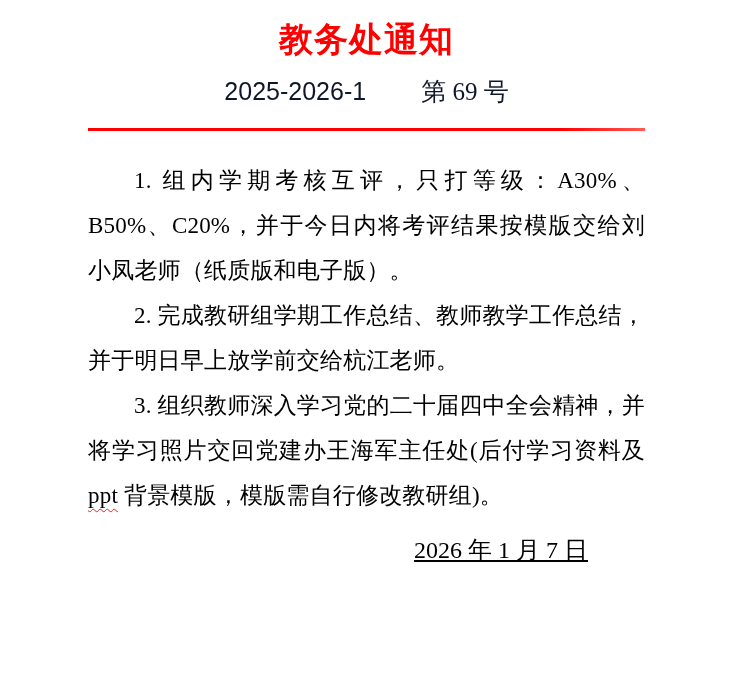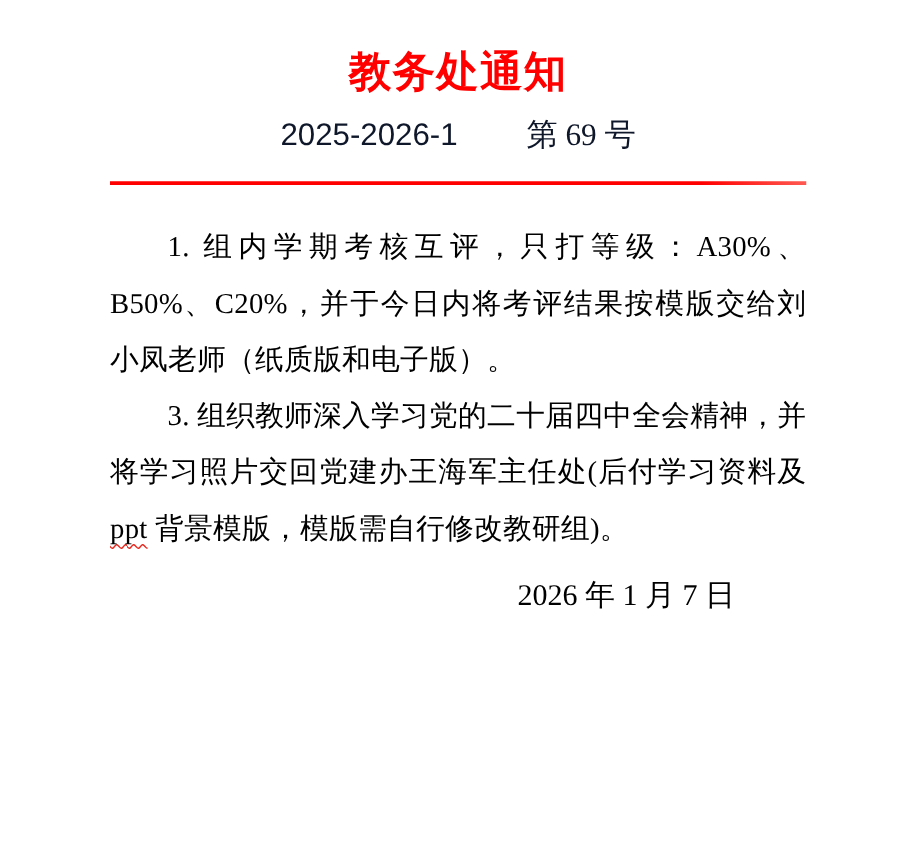--- a/index.html
+++ b/index.html
@@ -13,24 +13,24 @@
     overflow: hidden;
     color: #000000;
     font-family: "Liberation Serif", "DejaVu Serif", serif;
   }
   .page {
     width: 557px;
     margin-left: 88px;
   }
   .doc-title {
     margin: 0;
-    padding-top: 39px;
+    padding-top: 22px;
     text-align: center;
     color: #ff0000;
-    font-family: Liberation Serif, serif;
+    font-family: Liberation Mono, monospace;
     font-weight: 700;
     font-size: 34px;
     line-height: 1.2;
     letter-spacing: 1px;
   }
   .doc-number {
     margin-top: 13px;
     text-align: center;
     font-size: 25px;
     line-height: 1.2;
@@ -67,40 +67,42 @@
     text-decoration-color: #e8281e;
     text-decoration-thickness: 1px;
     text-underline-offset: 5px;
   }
   .doc-date {
     margin: 10px 0 0 0;
     padding-right: 57px;
     text-align: right;
     font-size: 24px;
     line-height: 45px;
+    text-decoration: underline;
   }
 </style>
 </head>
 <body>
 
 <div class="page">
 
   <h1 class="doc-title">教务处通知</h1>
 
   <div class="doc-number">
     <span>2025-2026-1</span><span class="spacer"></span><span class="issue">第 69 号</span>
   </div>
 
   <hr class="red-rule">
 
   <div class="doc-body">
 
 
     <p>1. 组内学期考核互评，只打等级：A30%、B50%、C20%，并于今日内将考评结果按模版交给刘小凤老师（纸质版和电子版）。</p>
 
+    <p>2. 完成教研组学期工作总结、教师教学工作总结，并于明日早上放学前交给杭江老师。</p>
 
     <p><span>3. 组织教师深入学习党的二十届四中全会精神，并将学习照片交回党建办王海军主任处(后付学习资料及 </span><span class="misspell">ppt</span><span> 背景模版，模版需自行修改教研组)。</span></p>
 
   </div>
 
   <p class="doc-date">2026 年 1 月 7 日</p>
 
 </div>
 
 </body></html>

